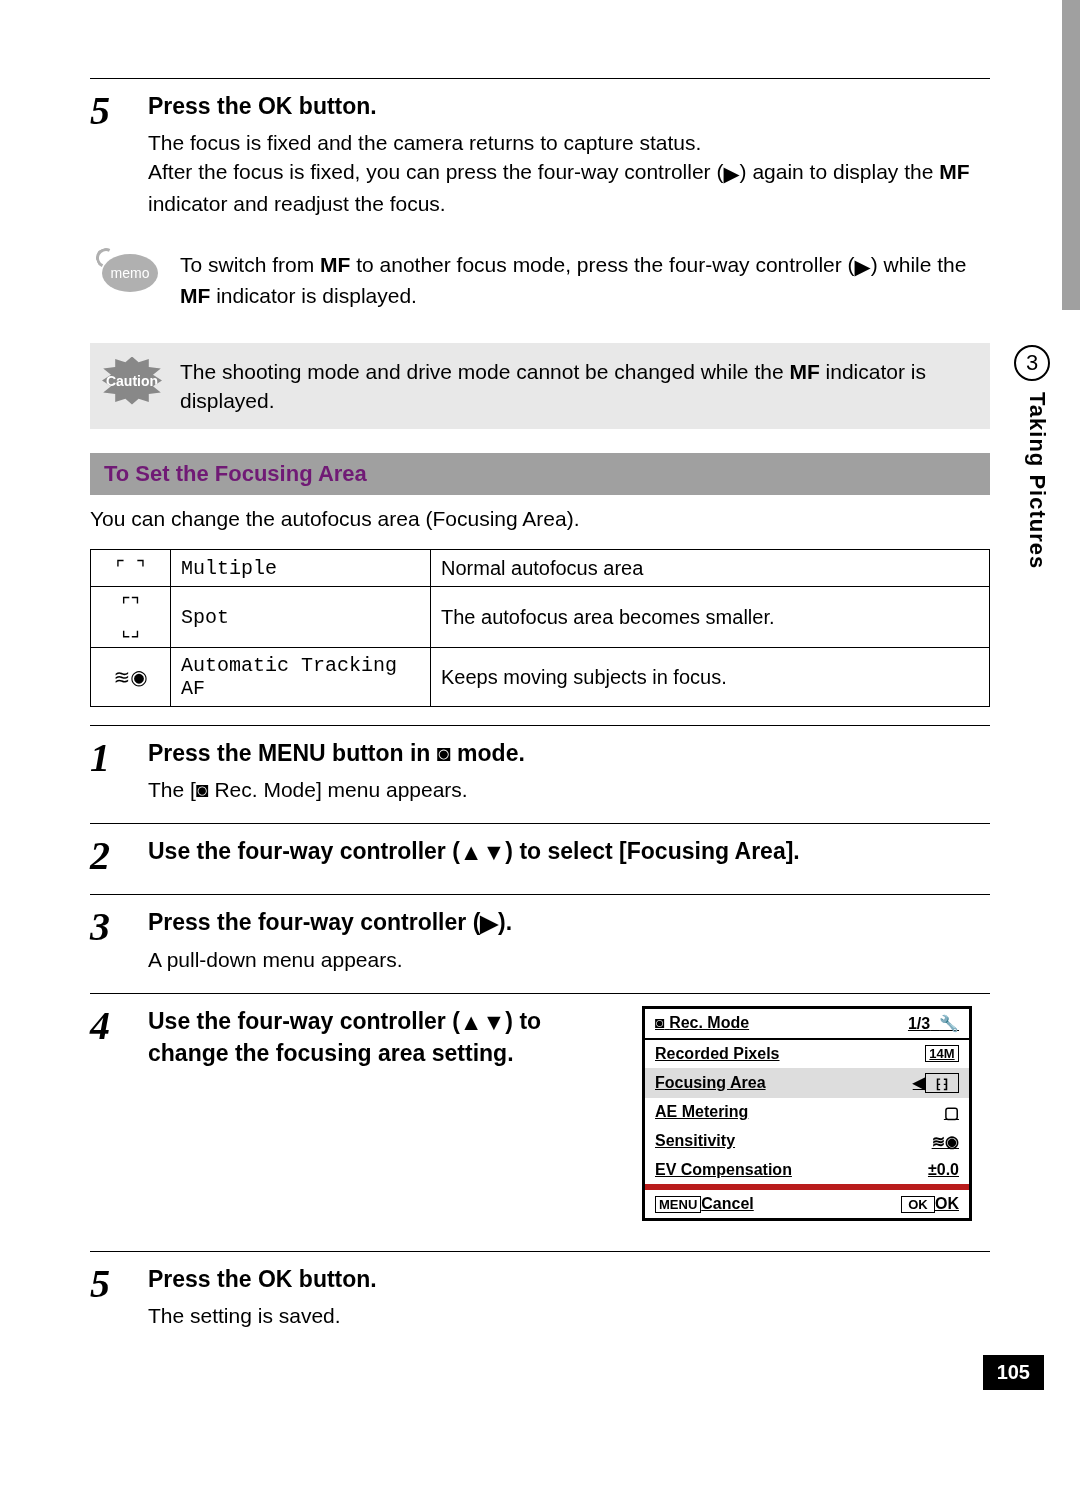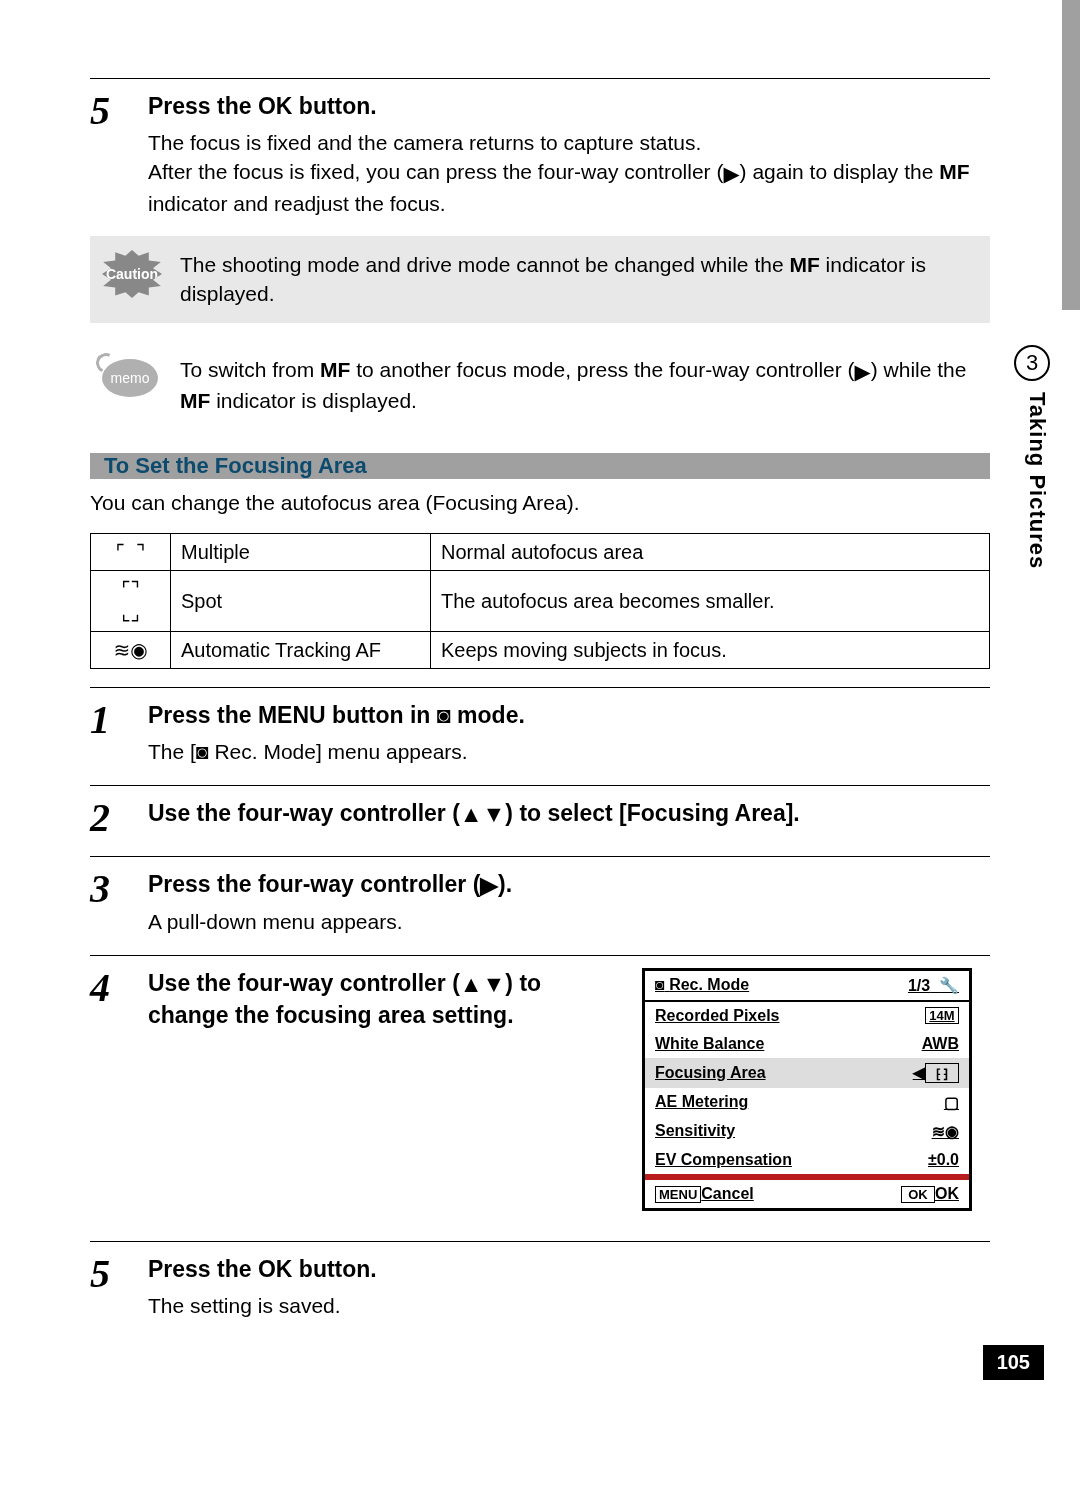--- a/index.html
+++ b/index.html
@@ -114,42 +114,42 @@
     left: -6px; top: -6px;
     width: 14px; height: 14px;
     border: 3px solid #b0b0b0;
     border-right-color: transparent;
     border-bottom-color: transparent;
     border-radius: 50%;
     transform: rotate(-20deg);
   }
   .section-bar {
     background: #a0a0a0;
-    color: #0c4a6e;
+    color: #701a75;
     font-weight: bold;
     font-size: 22px;
-    padding: 0 14px;
+    padding: 8px 14px;
     margin-top: 24px;
   }
   .section-intro {
     font-size: 21px;
     margin: 12px 0 18px 0;
   }
   table.af {
     border-collapse: collapse;
     width: 100%;
     font-size: 20px;
   }
   table.af td {
     border: 1px solid #000;
     padding: 6px 10px;
     vertical-align: middle;
   }
   .af-icon-cell { width: 80px; text-align: center; }
-  .af-name-cell { width: 260px; }
+  .af-name-cell { width: 260px; font-family: Liberation Mono, monospace; }
   .mini-icon { display:inline-block; }
   .cam { font-family: Arial; }
   .bold { font-weight: bold; }
   .page-num {
     position: absolute;
     right: 36px;
     bottom: 30px;
     background: #000;
     color: #fff;
     font-weight: bold;
@@ -205,35 +205,35 @@
       <div class="step-head">
         <span>Press the </span><span class="ok-label">OK</span><span> button.</span>
       </div>
       <div class="step-text">
         <span>The focus is fixed and the camera returns to capture status.</span><br>
         <span>After the focus is fixed, you can press the four-way controller (</span><span class="tri">▶</span><span>) again to display the </span><span class="bold">MF</span><span> indicator and readjust the focus.</span>
       </div>
     </div>
   </div>
 
+  <div class="note-row">
+    <div class="note-icon">
+      <div class="memo-icon">memo</div>
+    </div>
+    <div class="note-text">
+      <span>To switch from </span><span class="bold">MF</span><span> to another focus mode, press the four-way controller (</span><span class="tri">▶</span><span>) while the </span><span class="bold">MF</span><span> indicator is displayed.</span>
+    </div>
+  </div>
+
   <div class="note-row note-caution">
     <div class="note-icon">
       <div class="caution-burst">Caution</div>
     </div>
     <div class="note-text">
       <span>The shooting mode and drive mode cannot be changed while the </span><span class="bold">MF</span><span> indicator is displayed.</span>
-    </div>
-  </div>
-
-  <div class="note-row">
-    <div class="note-icon">
-      <div class="memo-icon">memo</div>
-    </div>
-    <div class="note-text">
-      <span>To switch from </span><span class="bold">MF</span><span> to another focus mode, press the four-way controller (</span><span class="tri">▶</span><span>) while the </span><span class="bold">MF</span><span> indicator is displayed.</span>
     </div>
   </div>
 
   <div class="section-bar">To Set the Focusing Area</div>
   <div class="section-intro">You can change the autofocus area (Focusing Area).</div>
 
   <table class="af">
     <tbody>
         <tr>
       <td class="af-icon-cell"><span class="mini-icon">⌜&nbsp;&nbsp;⌝</span></td>
@@ -290,24 +290,20 @@
 
       <div class="lcd">
         <div class="lcd-head">
           <span><span class="cam">◙</span> <span>Rec. Mode</span></span>
           <span><span>1/3</span>&nbsp;&nbsp;<span>🔧</span></span>
         </div>
         <div class="lcd-row">
           <span>Recorded Pixels</span>
           <span class="lcd-val-box">14M</span>
         </div>
-        <div class="lcd-row">
-          <span>White Balance</span>
-          <span>AWB</span>
-        </div>
         <div class="lcd-row sel">
           <span>Focusing Area</span>
           <span><span>◀</span><span class="lcd-val-box">⁅ ⁆</span></span>
         </div>
         <div class="lcd-row">
           <span>AE Metering</span>
           <span>▢</span>
         </div>
         <div class="lcd-row">
           <span>Sensitivity</span>

